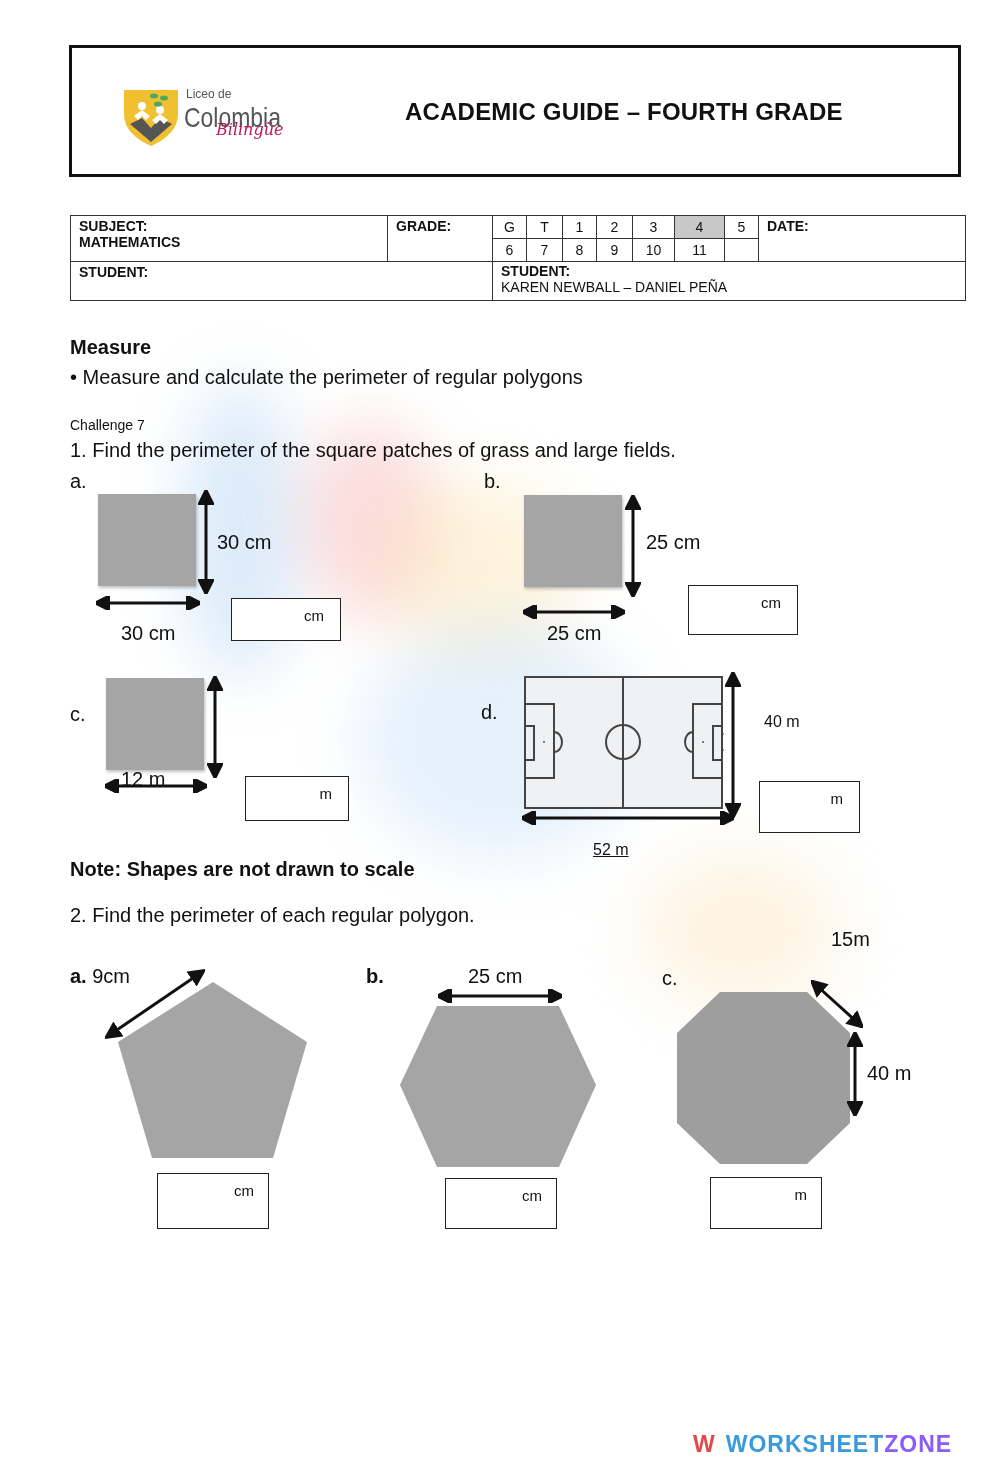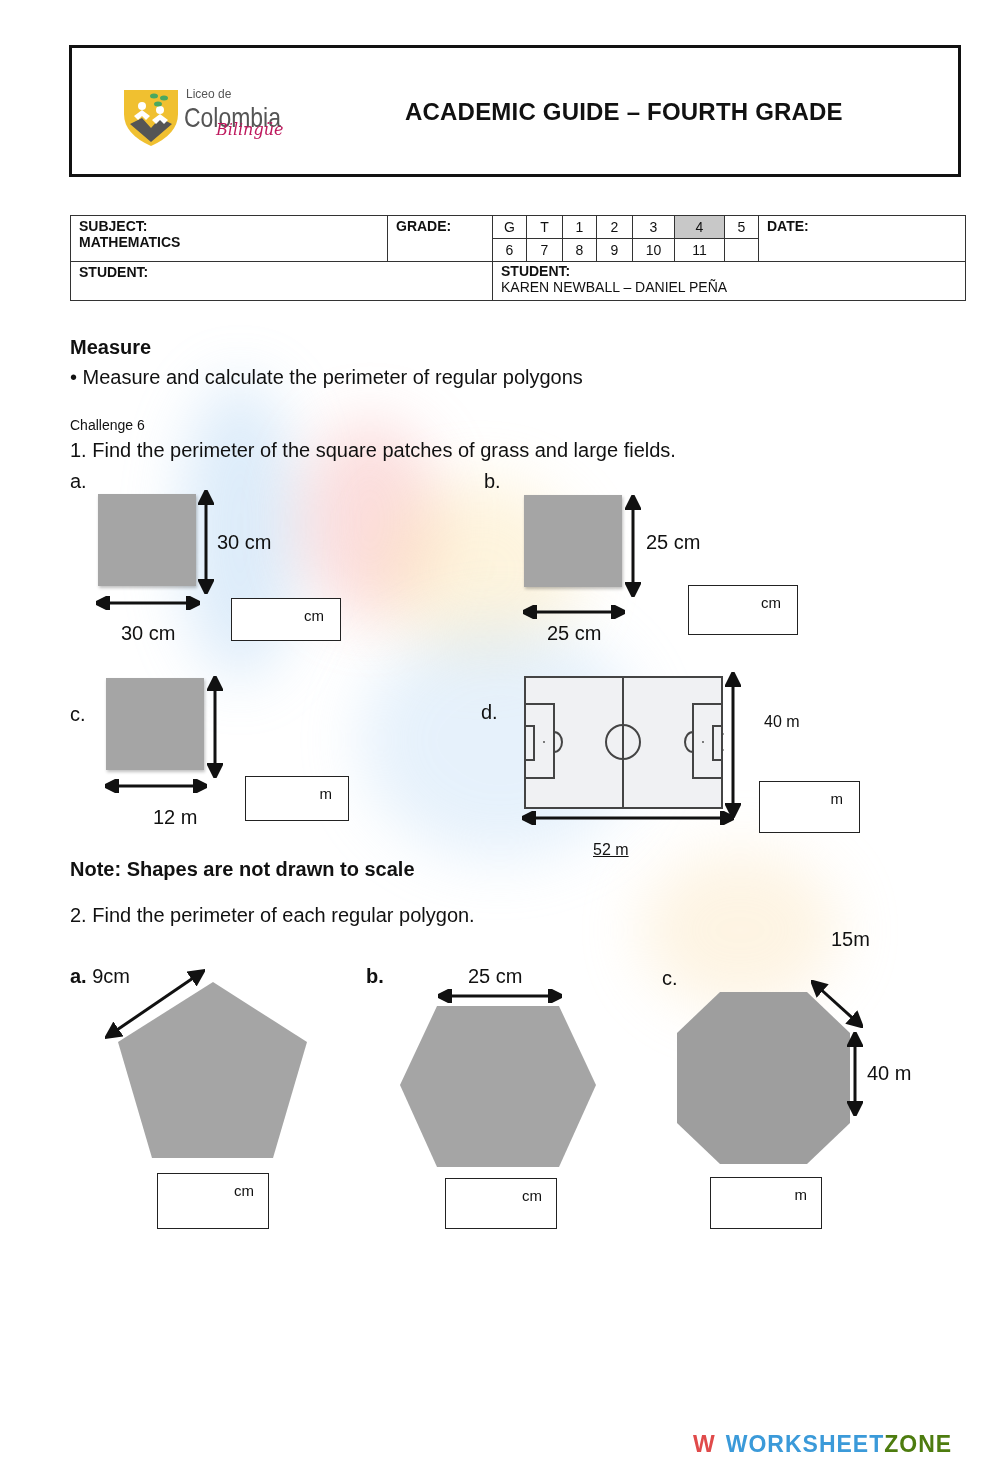--- a/index.html
+++ b/index.html
@@ -117,21 +117,21 @@
     <td colspan="8" style="padding:1px 8px;">
       <div style="font-weight:bold">STUDENT:</div>
       <div>KAREN NEWBALL – DANIEL PEÑA</div>
     </td>
   </tr>
 </tbody>
   </table>
 
 <div class="h-measure">Measure</div>
 <div class="bullet">• Measure and calculate the perimeter of regular polygons</div>
-<div class="challenge">Challenge 6</div>
+<div class="challenge">Challenge 7</div>
 <div class="q1">1. Find the perimeter of the square patches of grass and large fields.</div>
 
 <svg width="0" height="0" style="position:absolute">
   <defs>
     <marker id="ah" markerWidth="6" markerHeight="6" refX="3" refY="3" orient="auto-start-reverse">
       <path d="M0,0 L6,3 L0,6 Z" fill="#111"></path>
     </marker>
   </defs>
 </svg>
 
@@ -164,21 +164,21 @@
 </div>
 
 <div class="lbl-item" style="left:70px;top:703px;">c.</div>
 <div class="gray-sq" style="left:106px;top:678px;width:98px;height:92px;"></div>
 <svg class="abs" style="left:207px;top:676px;" width="16" height="102">
   <line x1="8" y1="6" x2="8" y2="96" stroke="#111" stroke-width="3" marker-start="url(#ah)" marker-end="url(#ah)"></line>
 </svg>
 <svg class="abs" style="left:105px;top:779px;" width="102" height="14">
   <line x1="5" y1="7" x2="97" y2="7" stroke="#111" stroke-width="3" marker-start="url(#ah)" marker-end="url(#ah)"></line>
 </svg>
-<div class="dim" style="left:121px;top:806px;margin-left:32px;">12 m</div>
+<div class="dim" style="left:121px;top:768px;">12 m</div>
 <div class="ans-box" style="left:245px;top:776px;width:104px;height:45px;">
   <span class="ans-unit">m</span>
 </div>
 
 <div class="lbl-item" style="left:481px;top:701px;">d.</div>
 <svg class="abs" style="left:524px;top:676px;" width="200" height="134" viewBox="0 0 200 134">
   <rect x="1" y="1" width="197" height="131" fill="#f0f1f3" stroke="#444" stroke-width="2"></rect>
   <line x1="99" y1="1" x2="99" y2="132" stroke="#444" stroke-width="2"></line>
   <circle cx="99" cy="66" r="17" fill="none" stroke="#444" stroke-width="2"></circle>
   <rect x="1" y="28" width="29" height="74" fill="none" stroke="#444" stroke-width="2"></rect>
@@ -242,14 +242,14 @@
 </svg>
 <svg class="abs" style="left:847px;top:1032px;" width="16" height="84">
   <line x1="8" y1="6" x2="8" y2="78" stroke="#111" stroke-width="3" marker-start="url(#ah)" marker-end="url(#ah)"></line>
 </svg>
 <div class="dim" style="left:867px;top:1062px;">40 m</div>
 <div class="ans-box" style="left:710px;top:1177px;width:112px;height:52px;">
   <span class="ans-unit" style="right:14px;">m</span>
 </div>
 
 <div class="wz">
-  <span style="color:#e04a4a;margin-right:10px;">W</span><span style="color:#3b9ad9;">WORKSHEET</span><span style="color:#4d7c0f;">ZONE</span>
+  <span style="color:#e04a4a;margin-right:10px;">W</span><span style="color:#3b9ad9;">WORKSHEET</span><span style="color:#8b5cf6;">ZONE</span>
 </div>
 
 </body></html>

